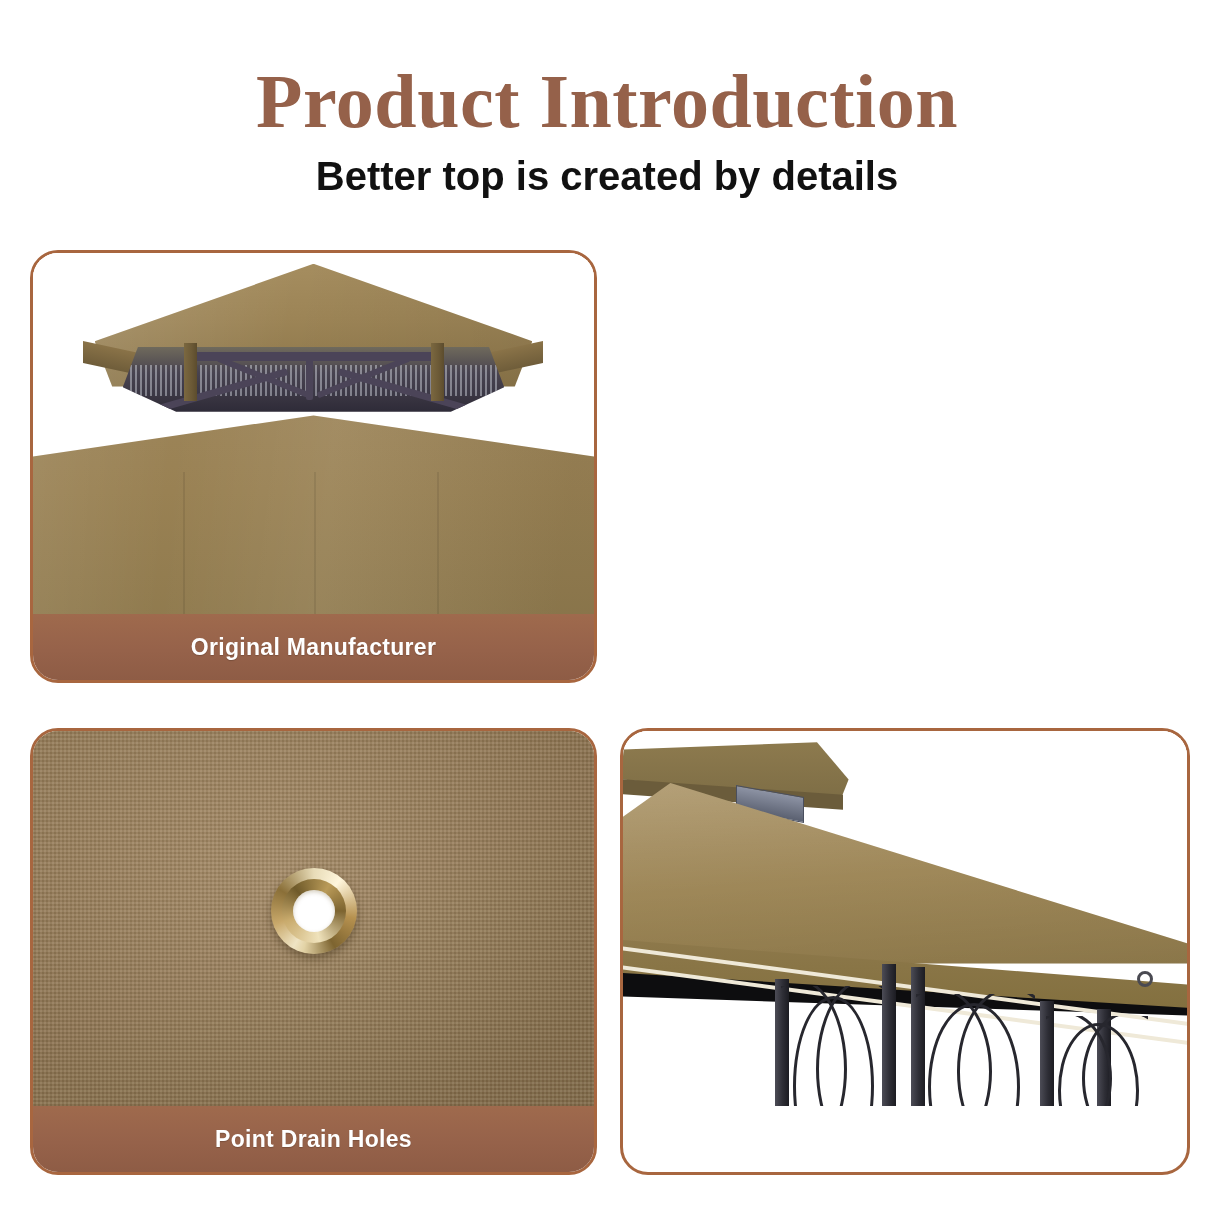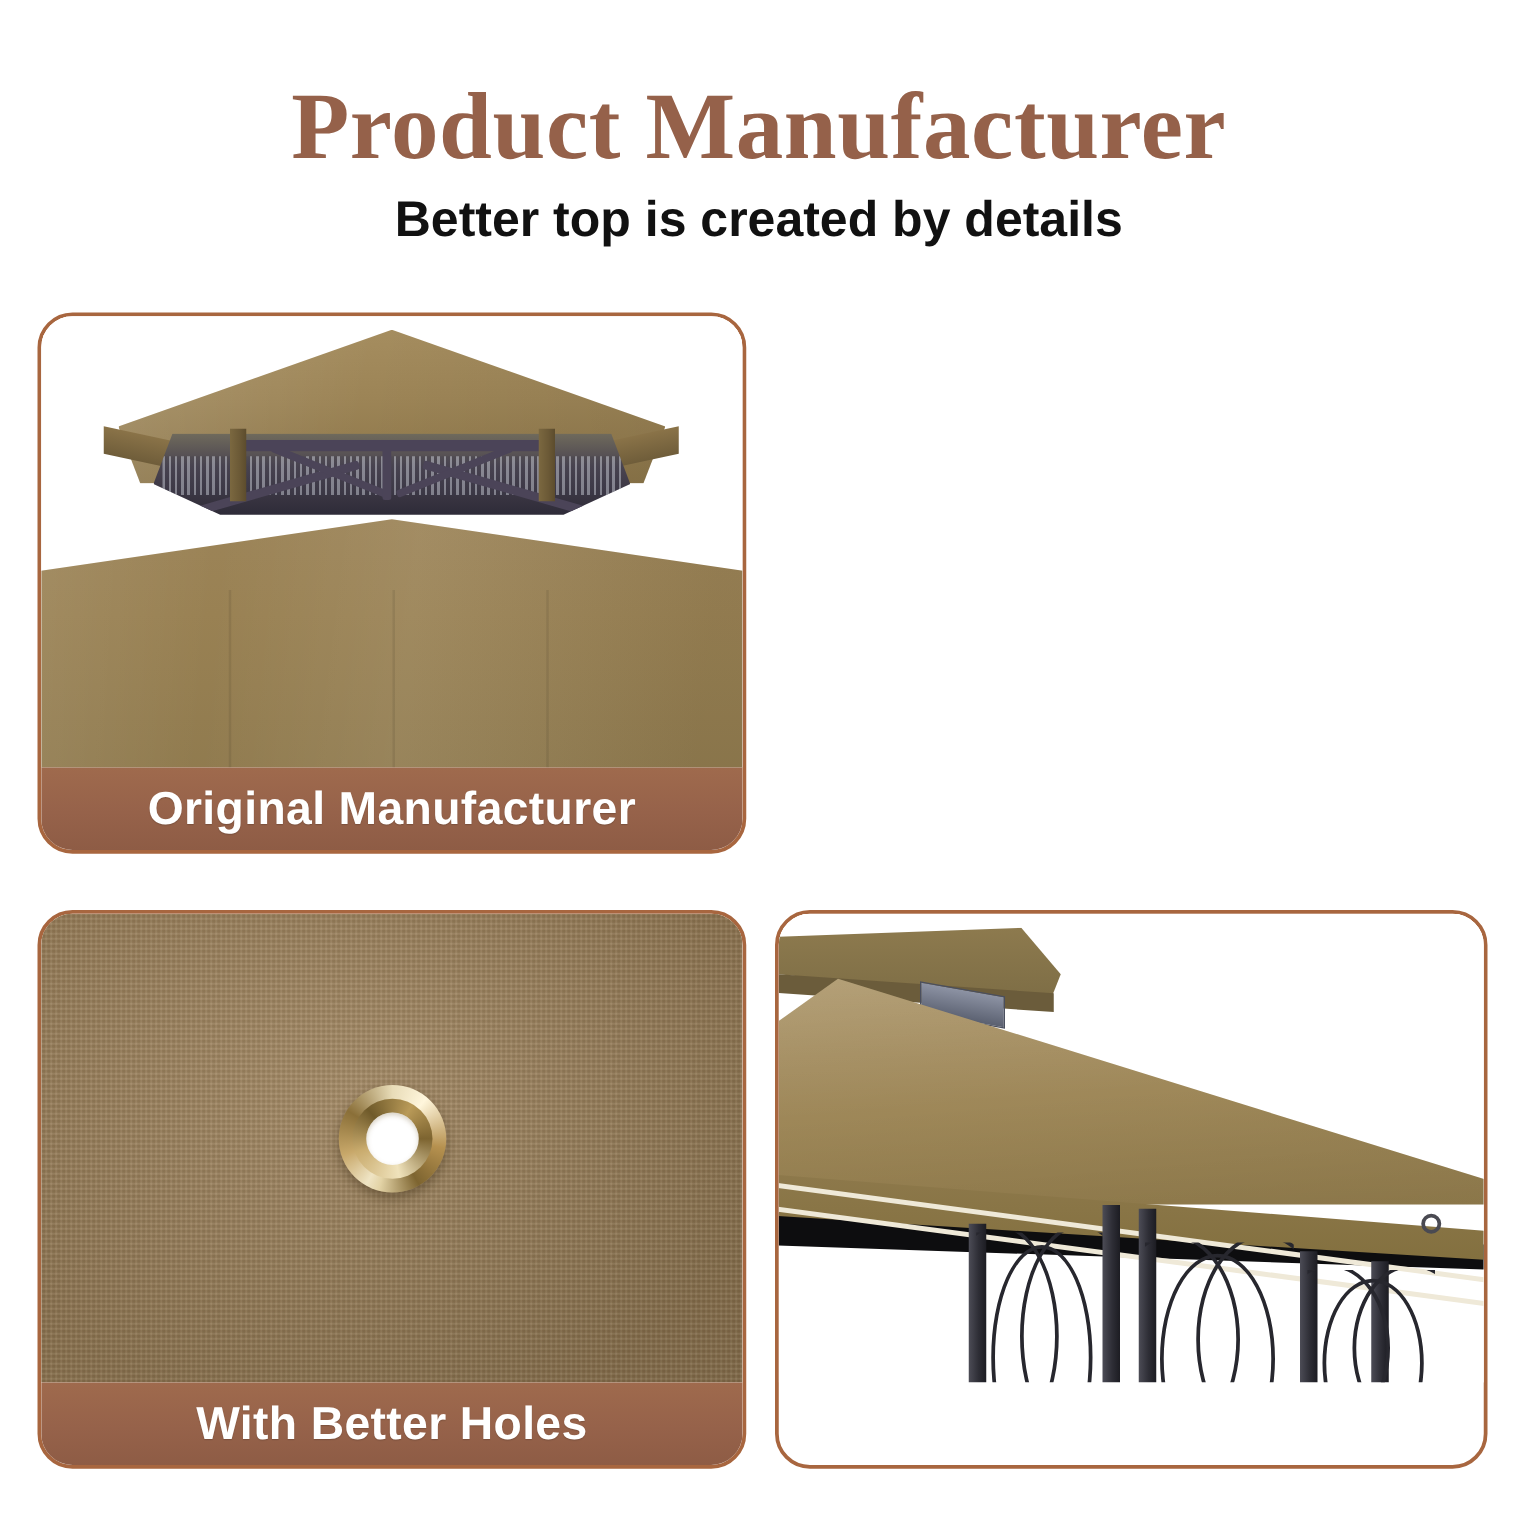--- a/index.html
+++ b/index.html
@@ -83,21 +83,21 @@
     position: absolute;
     left: 0; right: 0; bottom: 0;
     height: 66px;
     background: linear-gradient(180deg, #9f6a4d 0%, #96624a 55%, #8e5c45 100%);
     display: flex;
     align-items: center;
     justify-content: center;
     color: #ffffff;
     font-family: "Liberation Sans", sans-serif;
     font-weight: bold;
-    font-size: 37px;
+    font-size: 23px;
     letter-spacing: 0.3px;
     text-shadow: 0 1px 1px rgba(0,0,0,0.18);
     white-space: nowrap;
   }
 
   
   .gz-scene { position: absolute; inset: 0; background: #fff; }
 
   
   .gz-lower {
@@ -314,21 +314,21 @@
     border: 3px solid #4a4a52;
     border-radius: 50%;
   }
 </style>
 </head>
 <body>
 
 <div id="page">
 
   <div class="header">
-    <div class="page-title">Product Manufacturer</div>
+    <div class="page-title">Product Introduction</div>
     <div class="page-subtitle">Better top is created by details</div>
   </div>
 
   <div class="grid">
 
     <div class="card card-tl">
       <div class="card-media">
         <div class="gz-scene">
 
           <div class="gz-upper" style="left:11%; top:3%; width:78%; height:34%;">
@@ -365,21 +365,21 @@
 
     <div class="card card-bl">
       <div class="card-media">
         <div class="weave3"></div>
         <div class="weave3-shade"></div>
         <div class="grommet">
           <div class="grommet-inner-ring"></div>
           <div class="grommet-hole"></div>
         </div>
       </div>
-      <div class="caption">With Better Holes</div>
+      <div class="caption">Point Drain Holes</div>
     </div>
 
     <div class="card card-br">
       <div class="card-media">
         <div class="gz4">
 
           <div class="gz4-toproof"></div>
           <div class="gz4-toproof-lip"></div>
           <div class="gz4-vent-window"></div>
 

